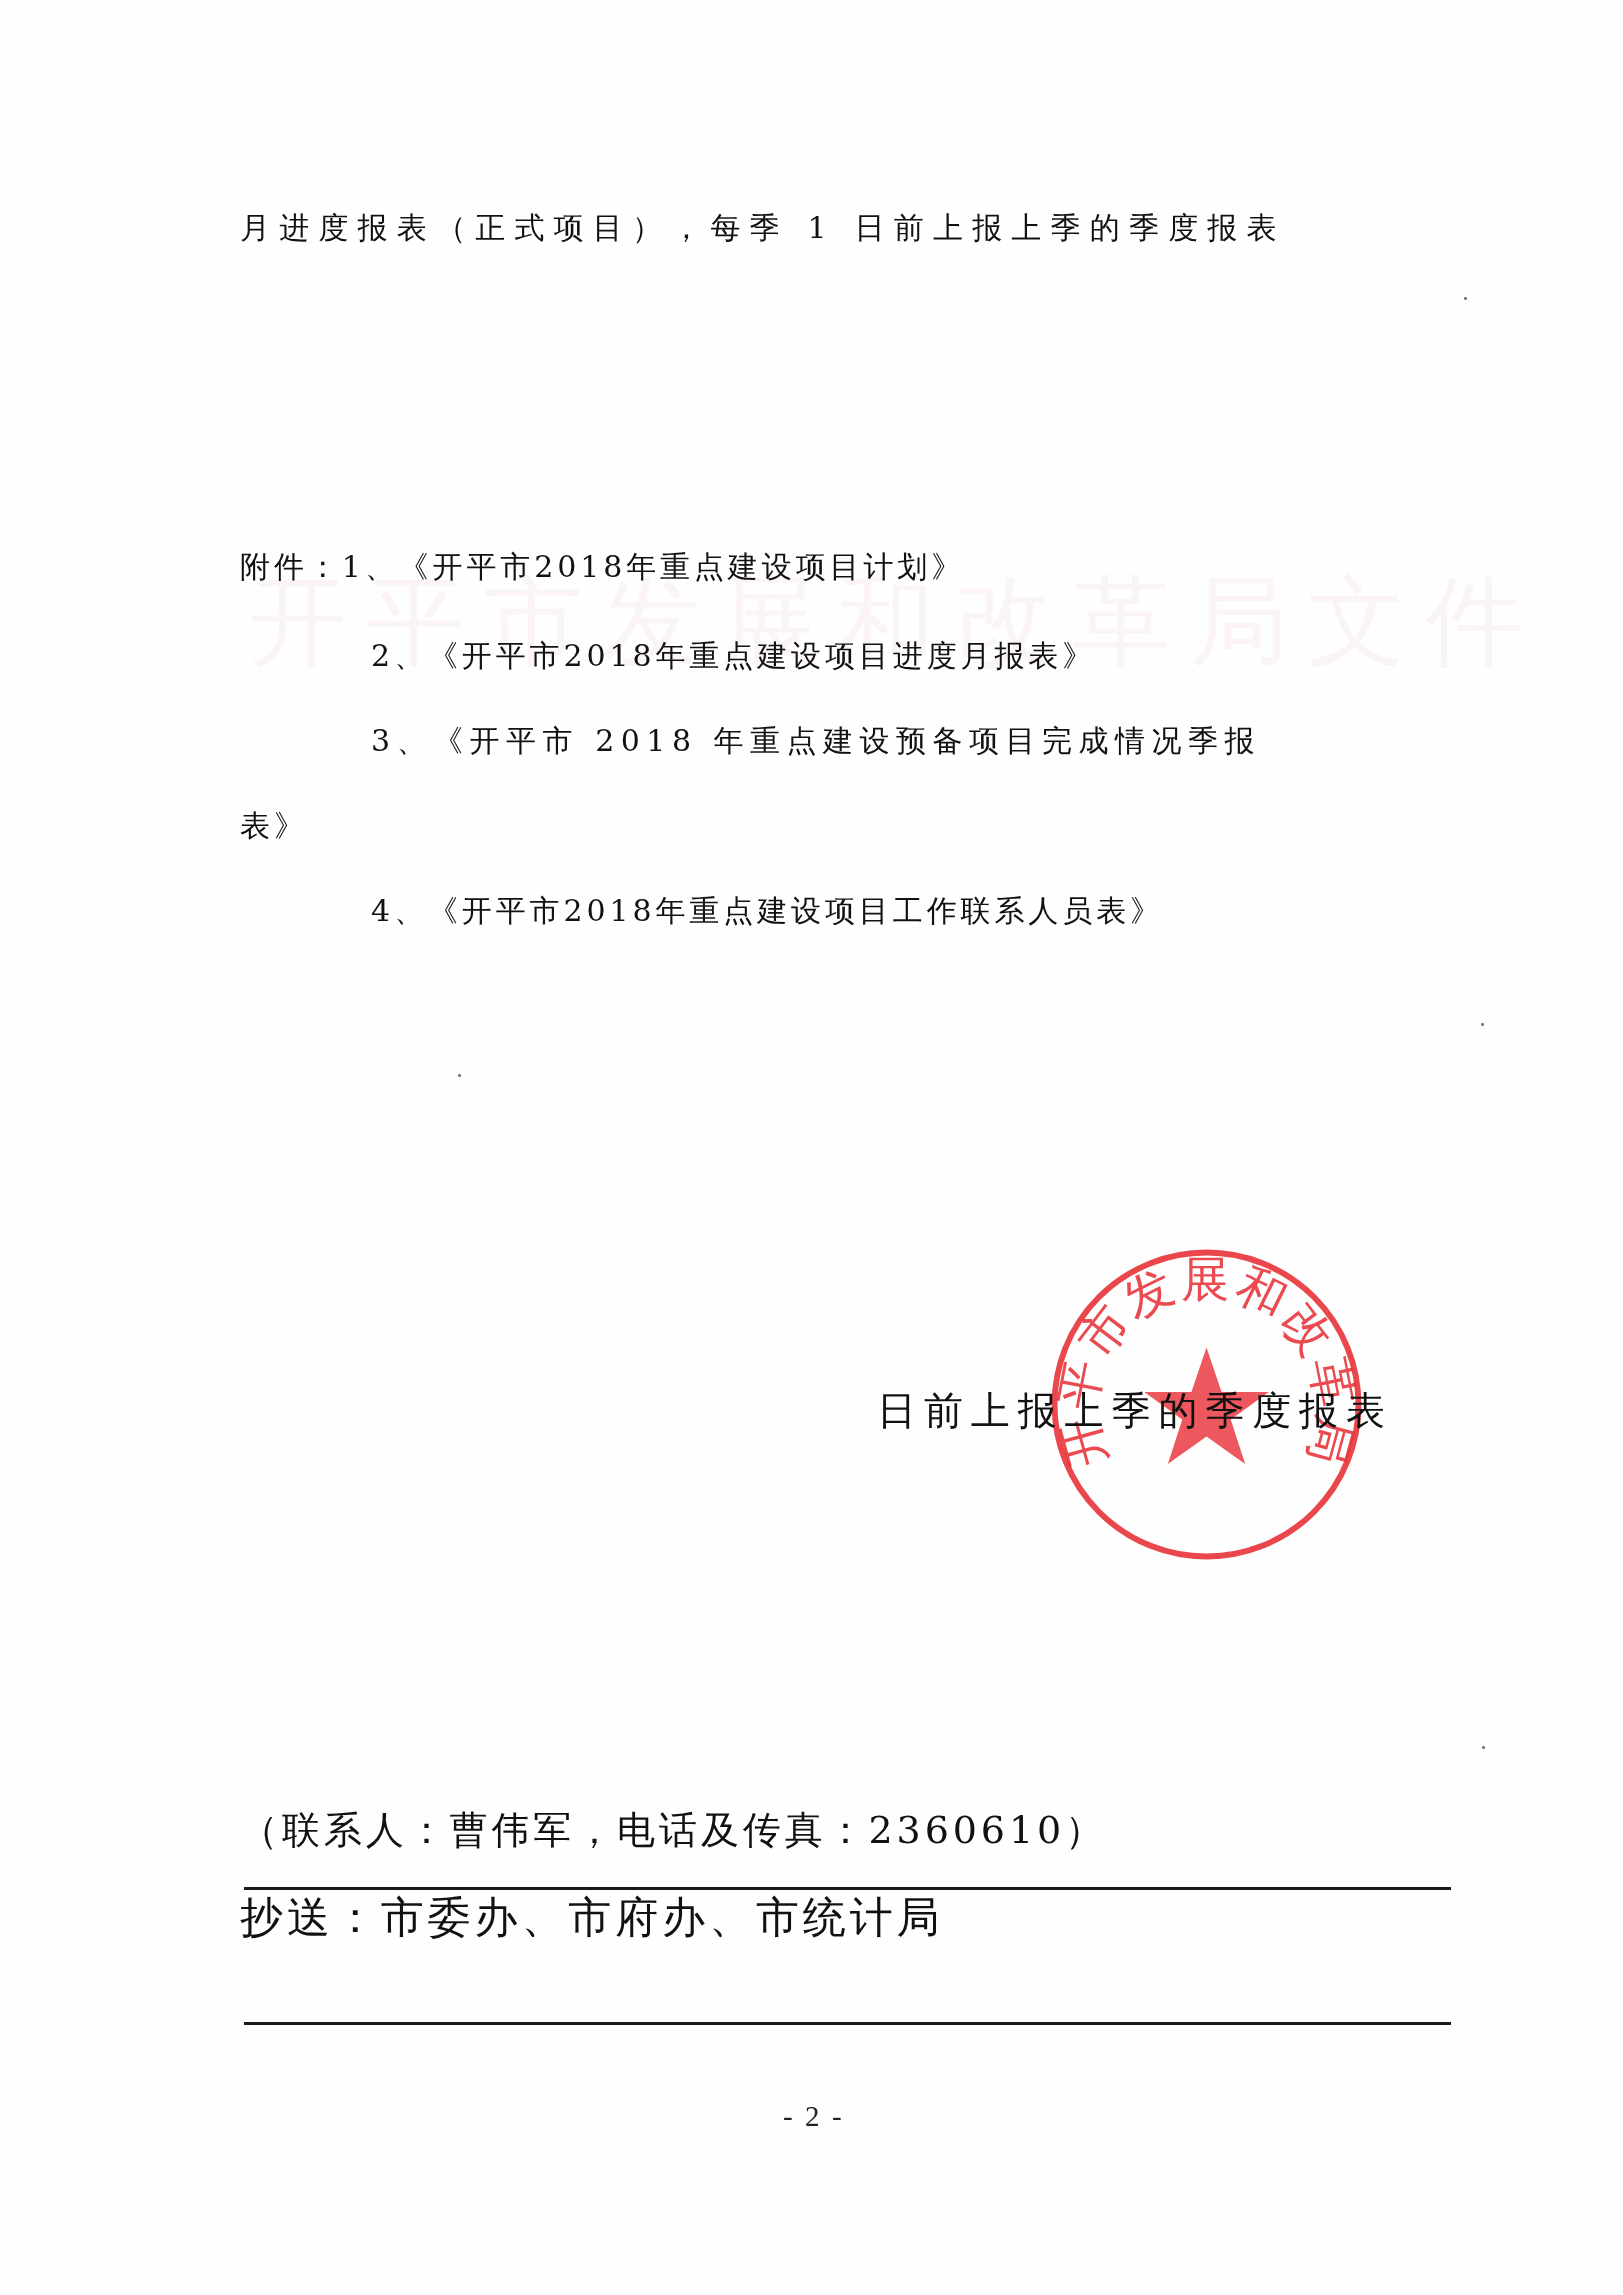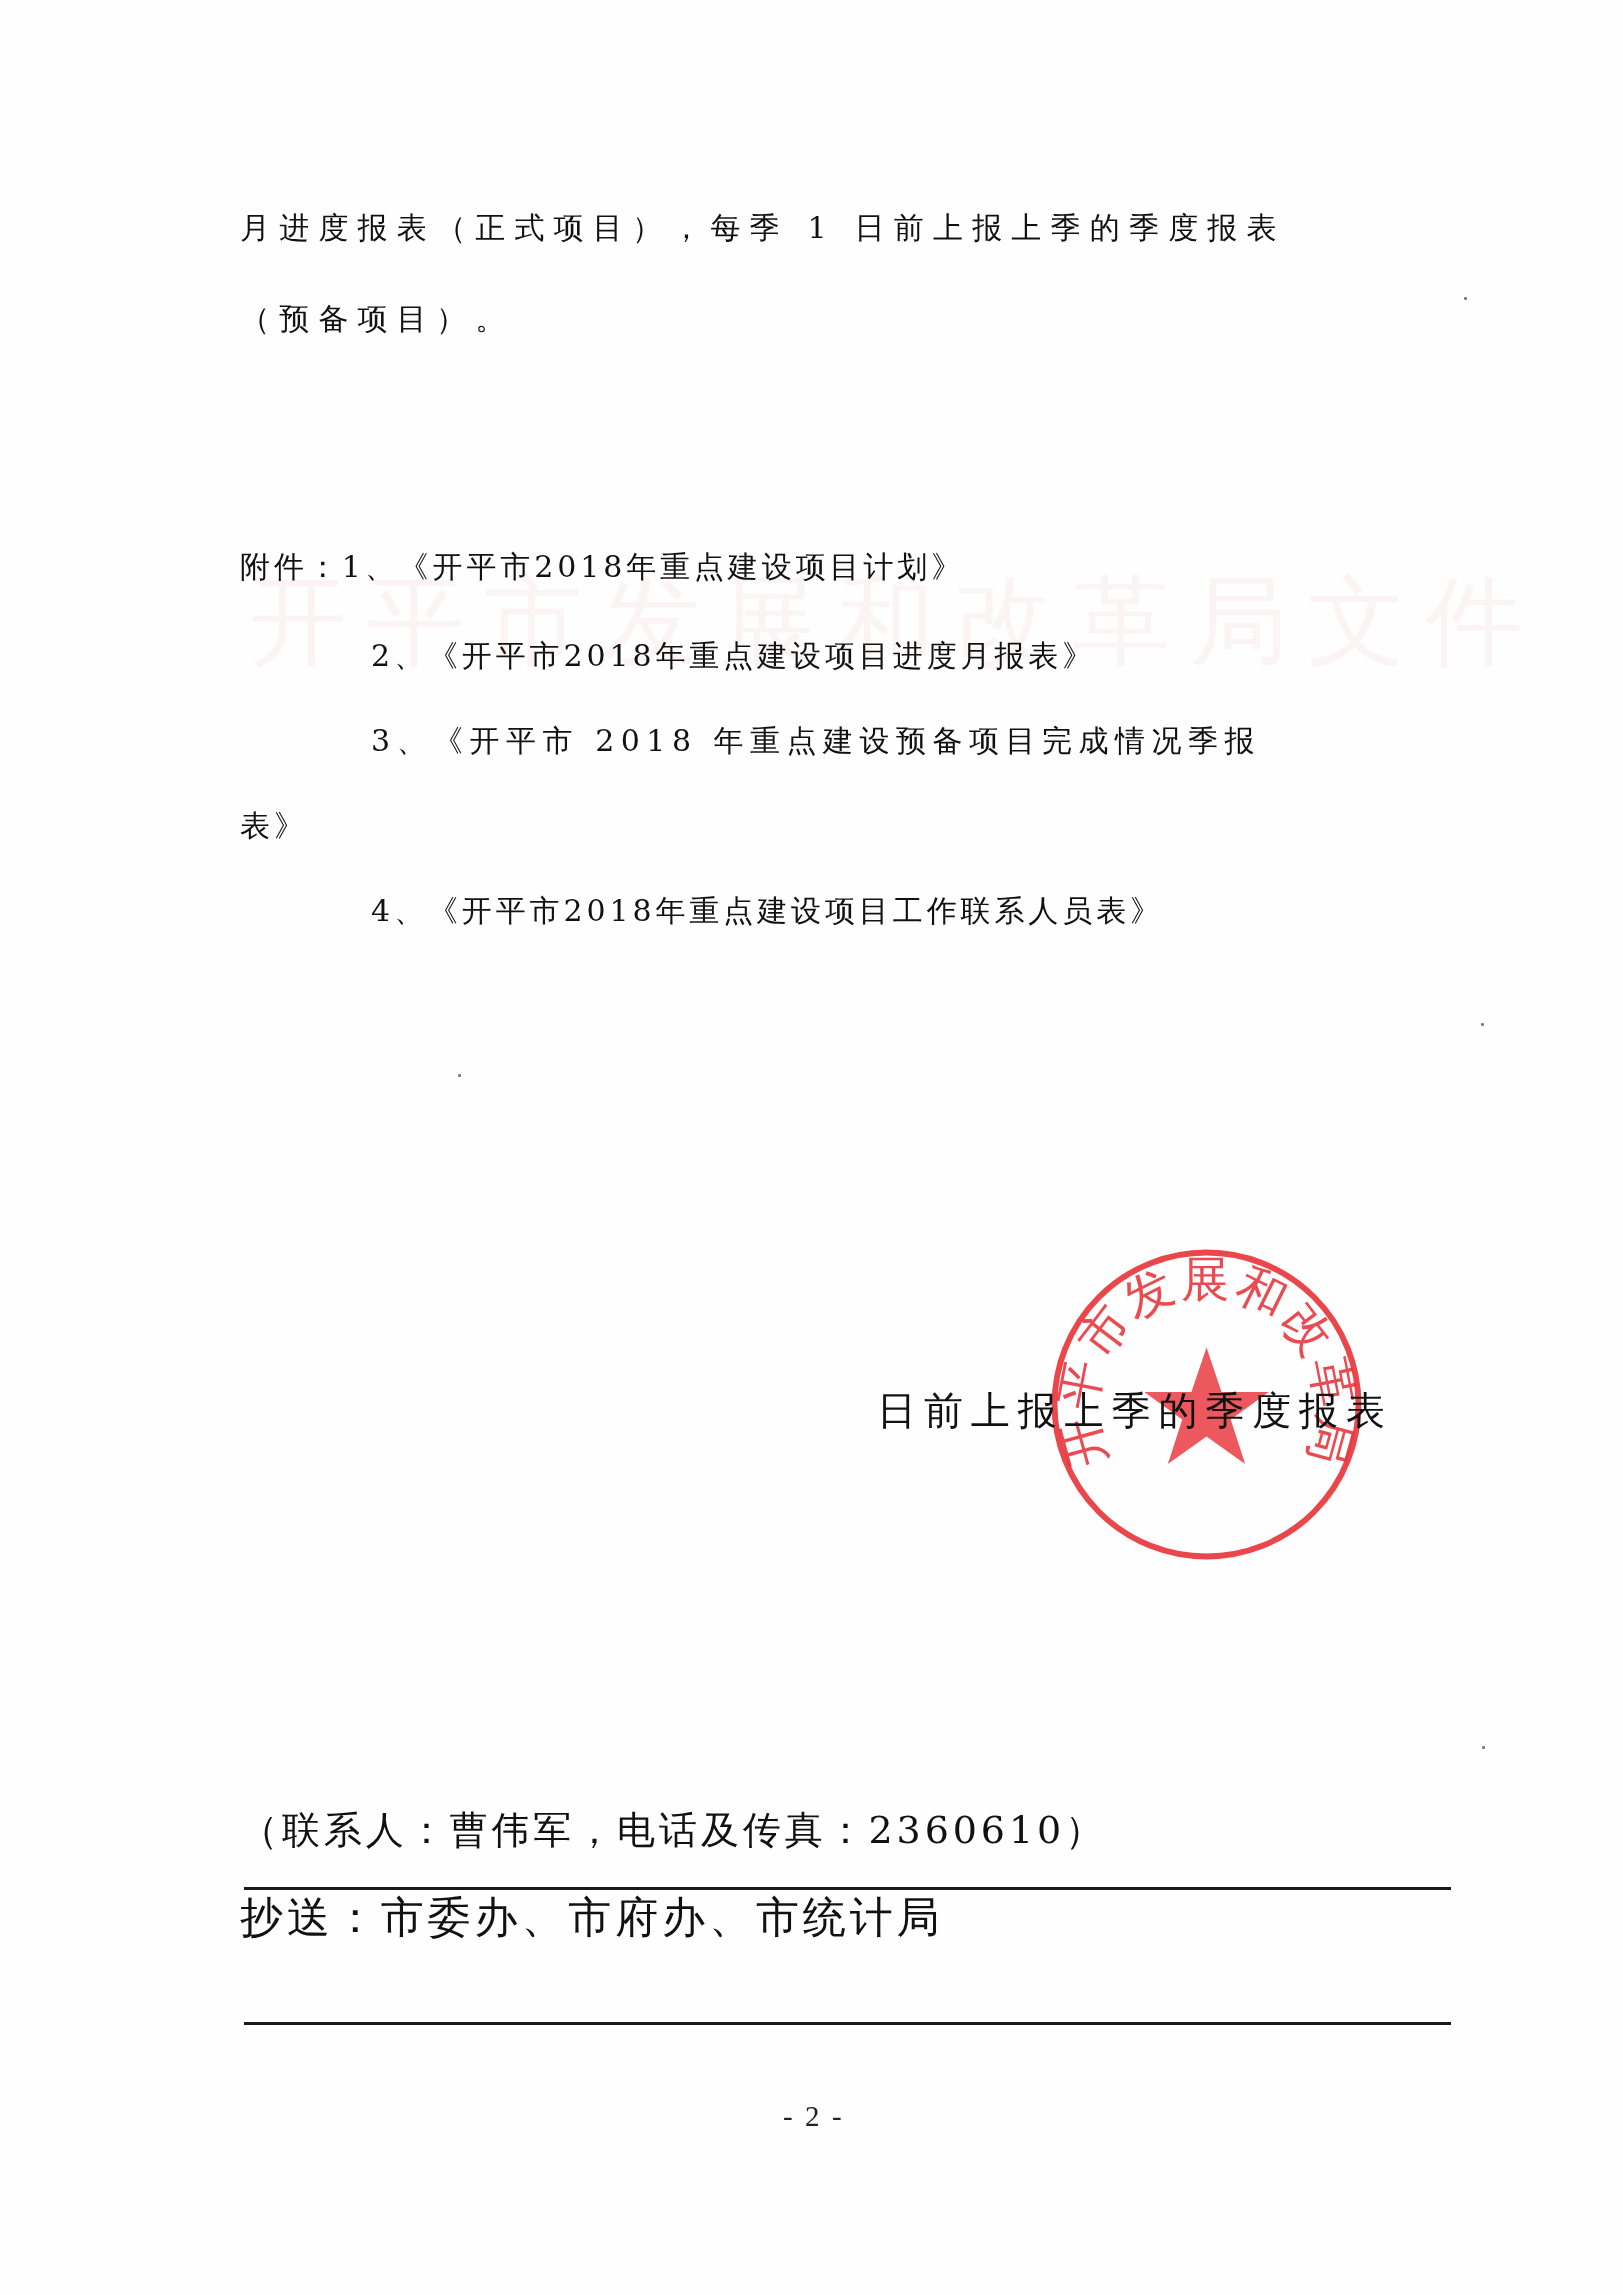--- a/index.html
+++ b/index.html
@@ -100,21 +100,20 @@
     }
   </style>
 </head>
 <body>
 
 <div class="page">
 
   <div class="ghost" style="left:249px; top:557px;">开平市发展和改革局文件</div>
 
   <div class="line" id="l1">月进度报表（正式项目），每季 1 日前上报上季的季度报表</div>
-  <div class="line" id="l2">（预备项目）。</div>
 
   <div class="line" id="att-1">
     <span>附件：</span><span>1、</span><span>《开平市2018年重点建设项目计划》</span>
   </div>
   <div class="line" id="att-2">
     <span>2、</span><span>《开平市2018年重点建设项目进度月报表》</span>
   </div>
   <div class="line" id="att-3">
     <span>3、</span><span>《开平市 2018 年重点建设预备项目完成情况季报</span>
   </div>

